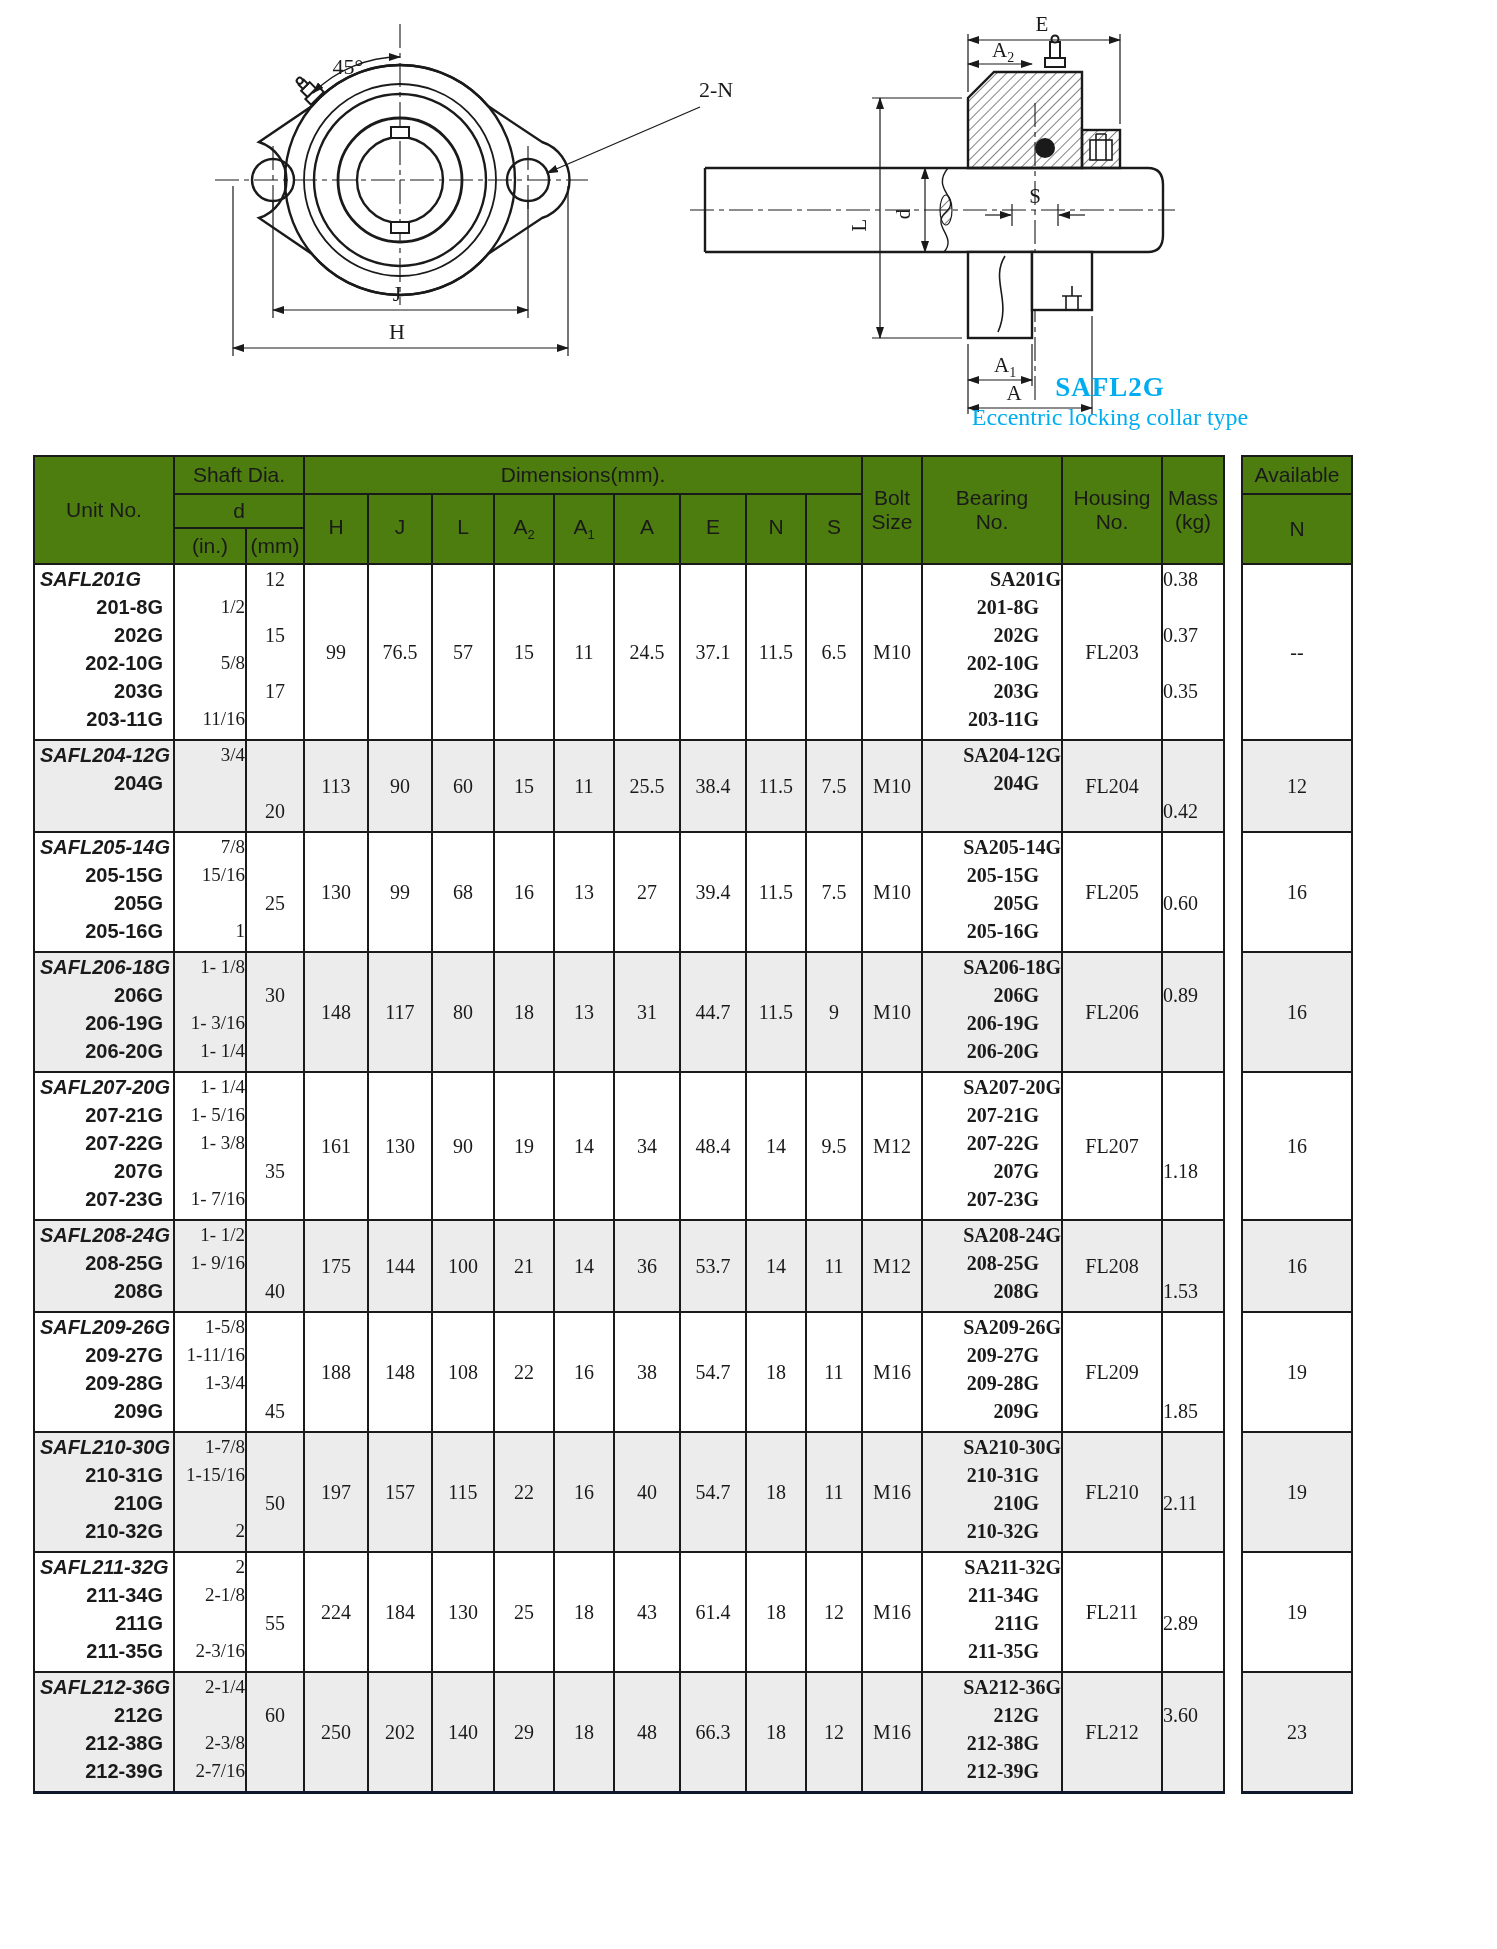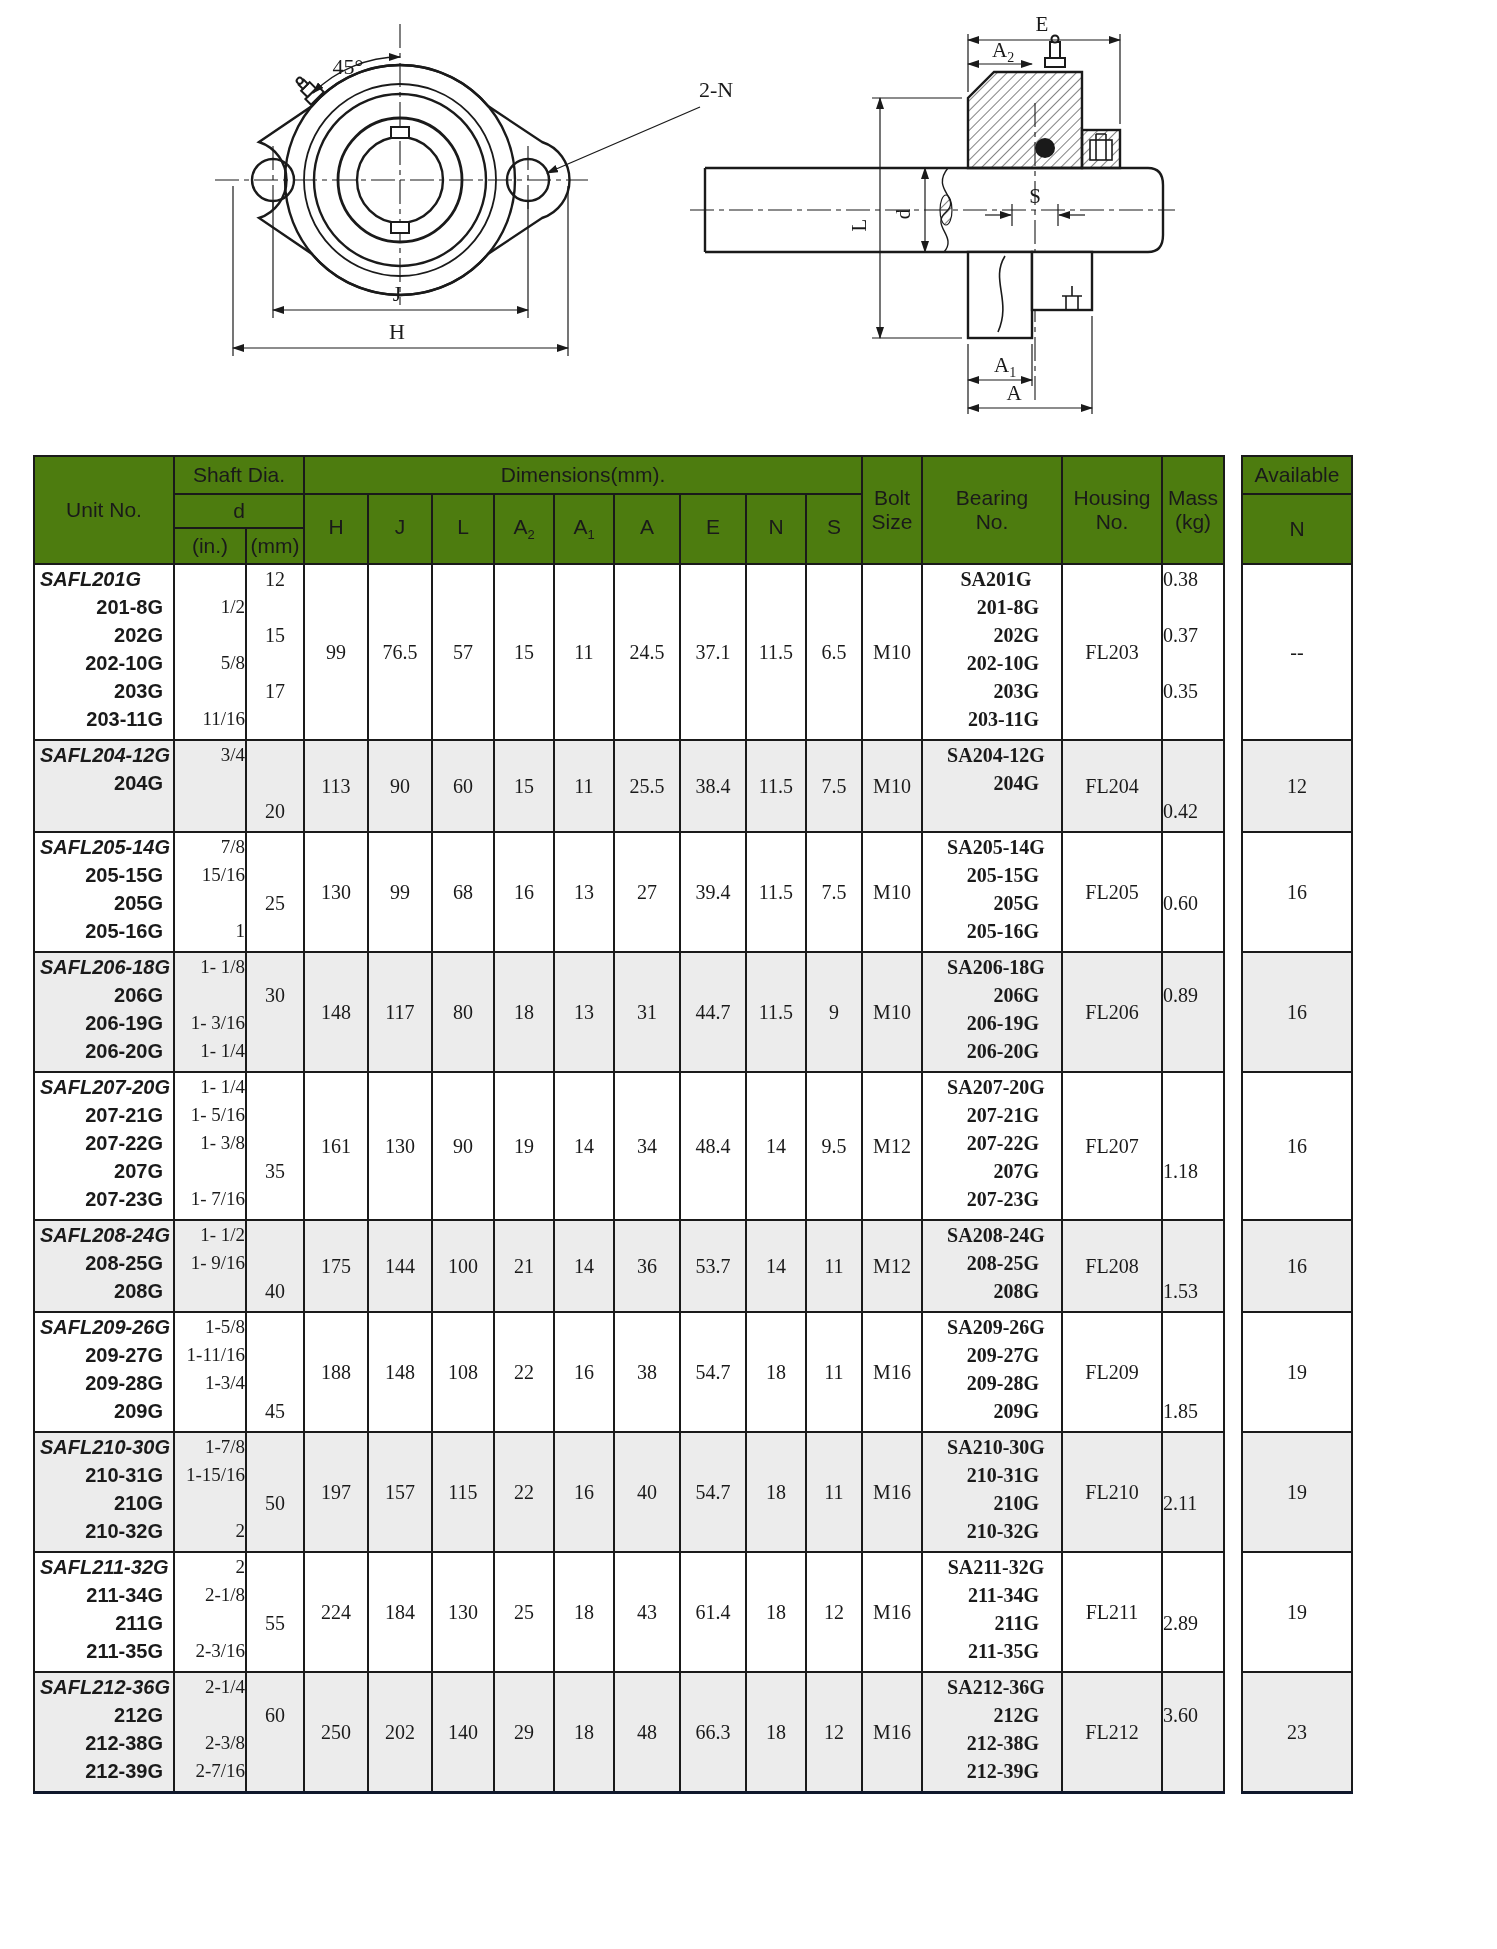--- a/index.html
+++ b/index.html
@@ -38,21 +38,21 @@
   tbody tr.shade td.gap{background:#fff !important;}
 
   .stack{display:flex;flex-direction:column;justify-content:center;padding:3px 0;}
   .slot{height:28px;line-height:28px;white-space:nowrap;}
   td.unit .slot{font:700 20px "Liberation Sans",sans-serif;}
   td.unit .s0{text-align:left;padding-left:5px;font-style:italic;}
   td.unit .sr{text-align:right;padding-right:10px;}
   td.inch .slot{font:400 19px "Liberation Serif",serif;text-align:right;padding-left:6px;}
   td.mm .slot{font:400 20px "Liberation Serif",serif;text-align:center;}
   td.bearing .slot{font:700 20px "Liberation Serif",serif;}
-  td.bearing .s0{text-align:center;padding-left:8px;}
+  td.bearing .s0{text-align:right;padding-left:8px;}
   td.bearing .sr{text-align:right;padding-right:22px;}
   td.mass .slot{font:400 20px "Liberation Serif",serif;}
   td.dim,td.bolt,td.housing,td.avail{font:400 20px "Liberation Serif",serif;text-align:center;}
 </style>
 </head>
 <body>
 
 <div id="page">
 
   <svg id="drw" width="1230" height="448" viewBox="0 0 1230 448">
@@ -188,20 +188,24 @@
       <text class="lbl" x="994" y="372"><tspan>A</tspan><tspan dy="5" font-size="14">1</tspan></text>
 
       <g stroke="#1a1a1a" stroke-width="1.2" fill="none">
         <path d="M 1092,316 V 414"></path>
         <path d="M 968,408 H 1092" marker-start="url(#arS)" marker-end="url(#ar)"></path>
       </g>
       <text class="lbl" x="1014" y="400" text-anchor="middle">A</text>
     </g>
   </svg>
 
+  <div class="title-block">
+    <div class="title-model" style="color: rgb(0, 174, 239);">SAFL2G</div>
+    <div class="title-sub" style="color: rgb(0, 174, 239);">Eccentric locking collar type</div>
+  </div>
 
   <table class="spec">
     <colgroup>
       <col style="width:140px">
         <col style="width:72px">
         <col style="width:58px">
       <col style="width:64px">
         <col style="width:64px">
         <col style="width:62px">
       <col style="width:60px">

